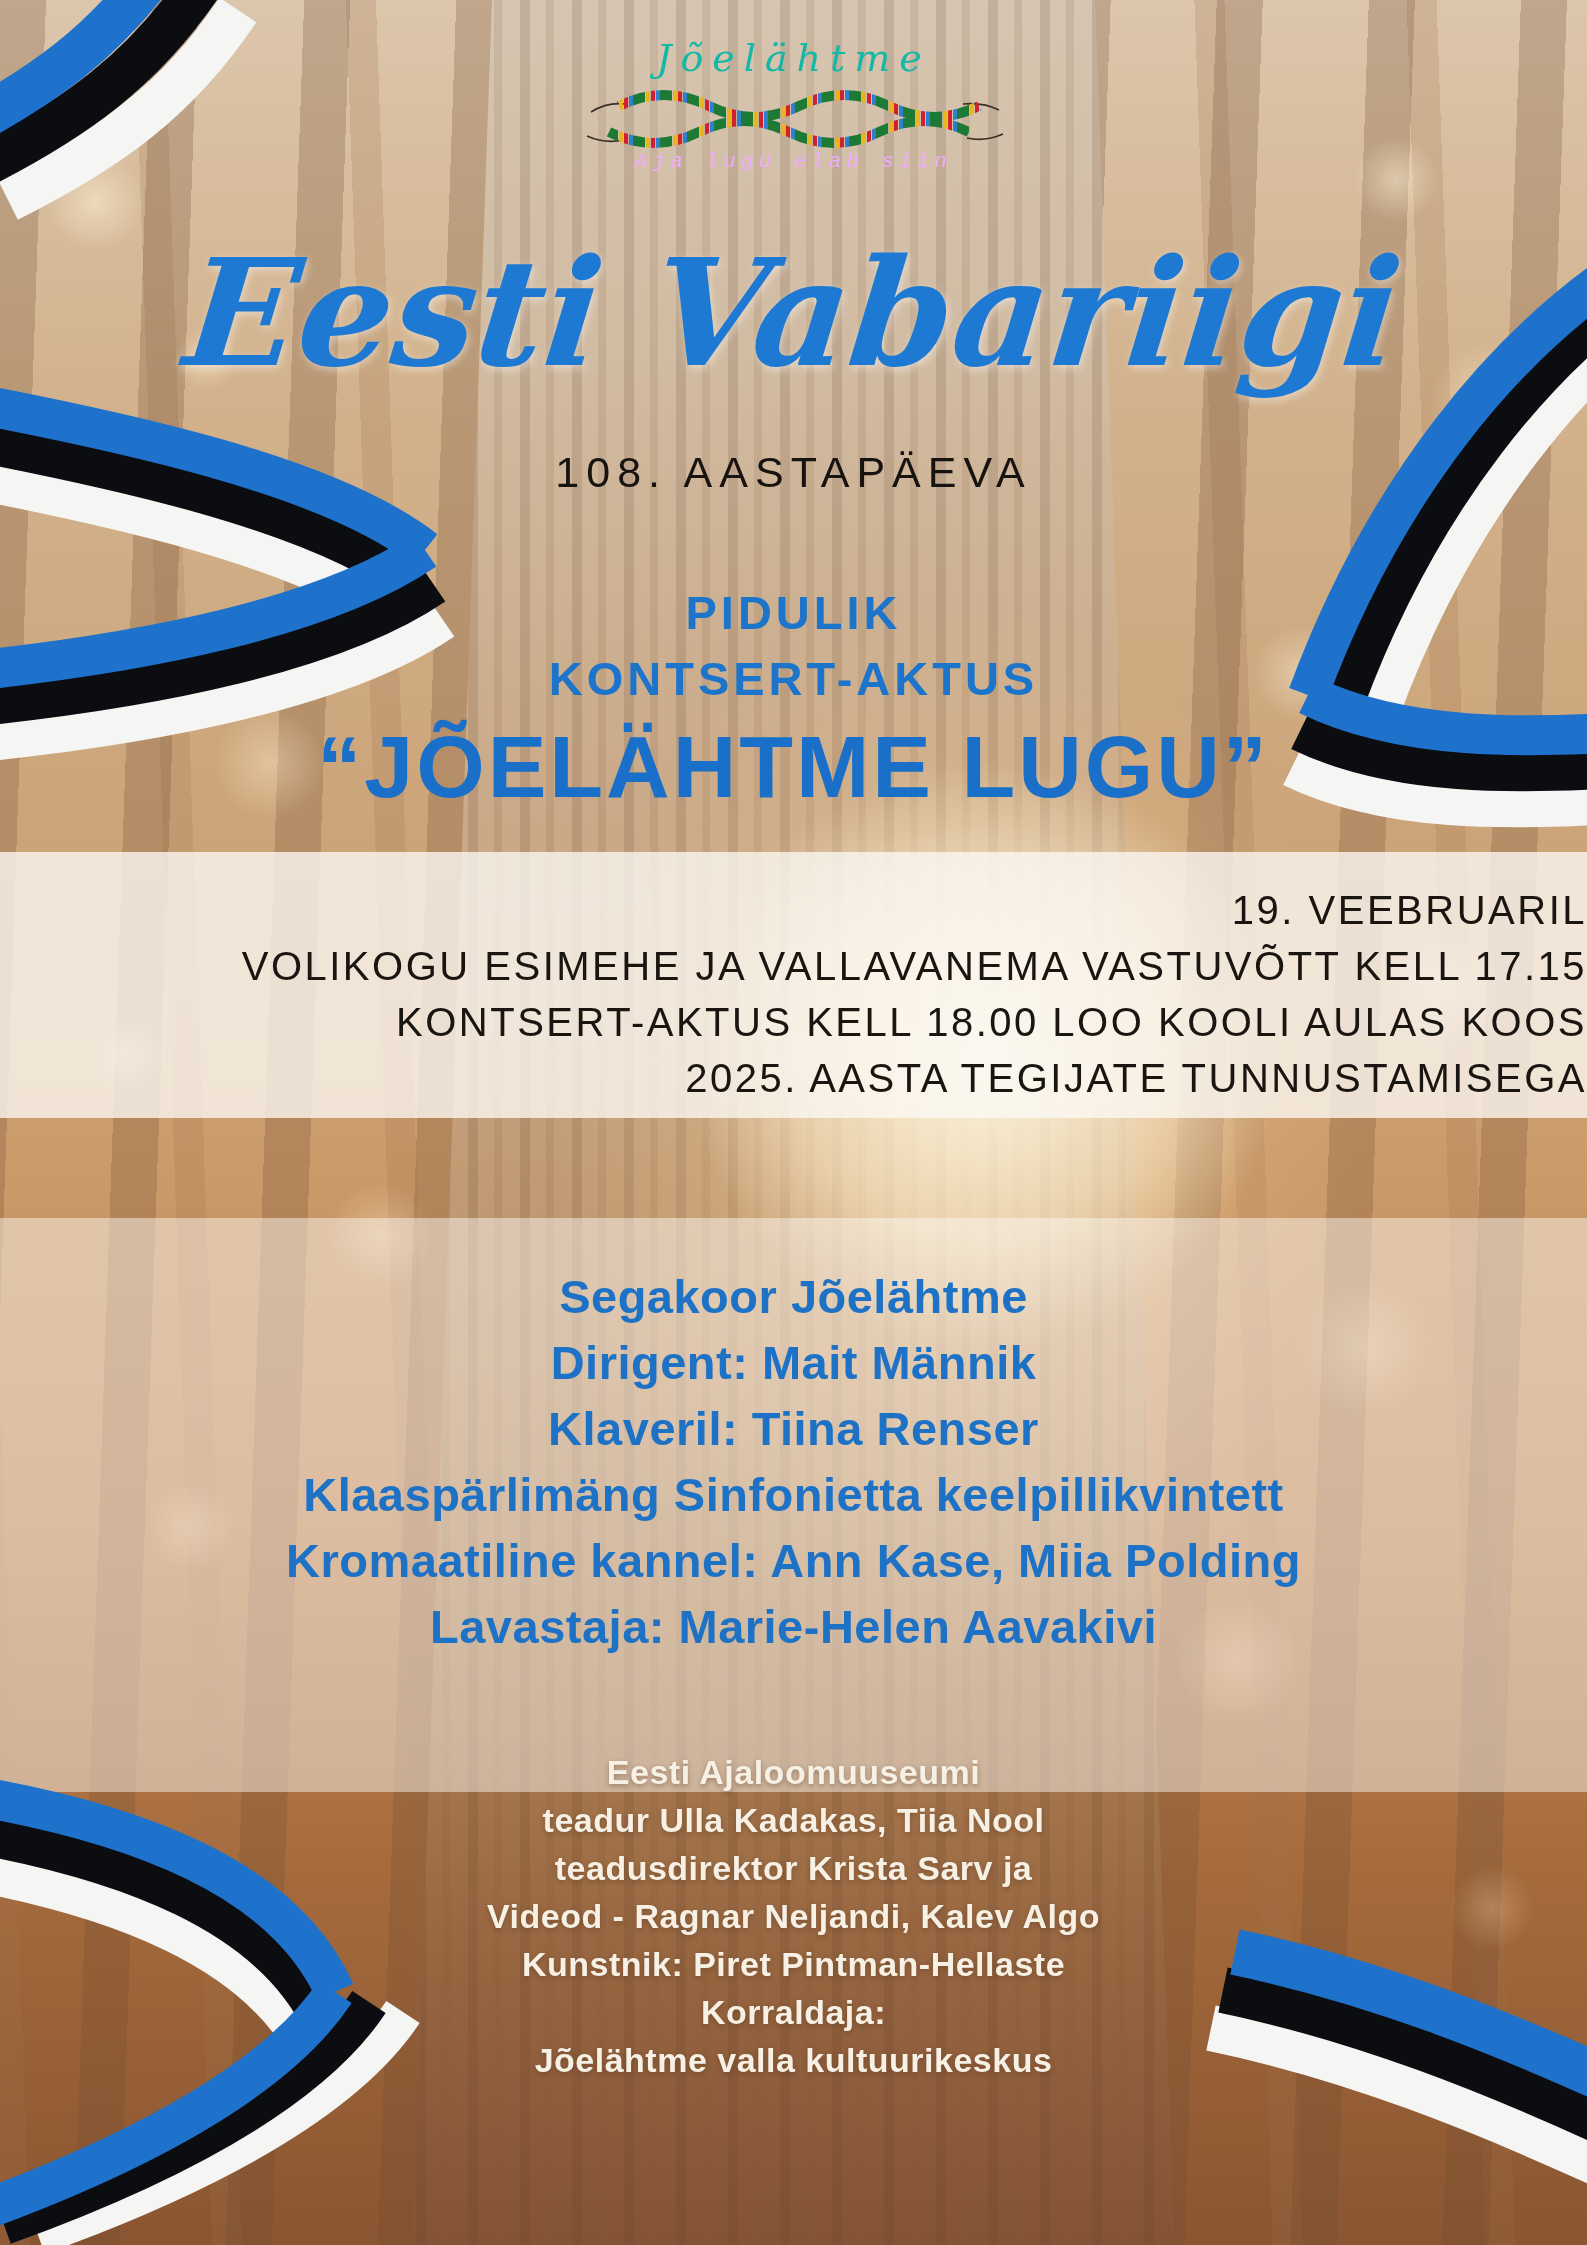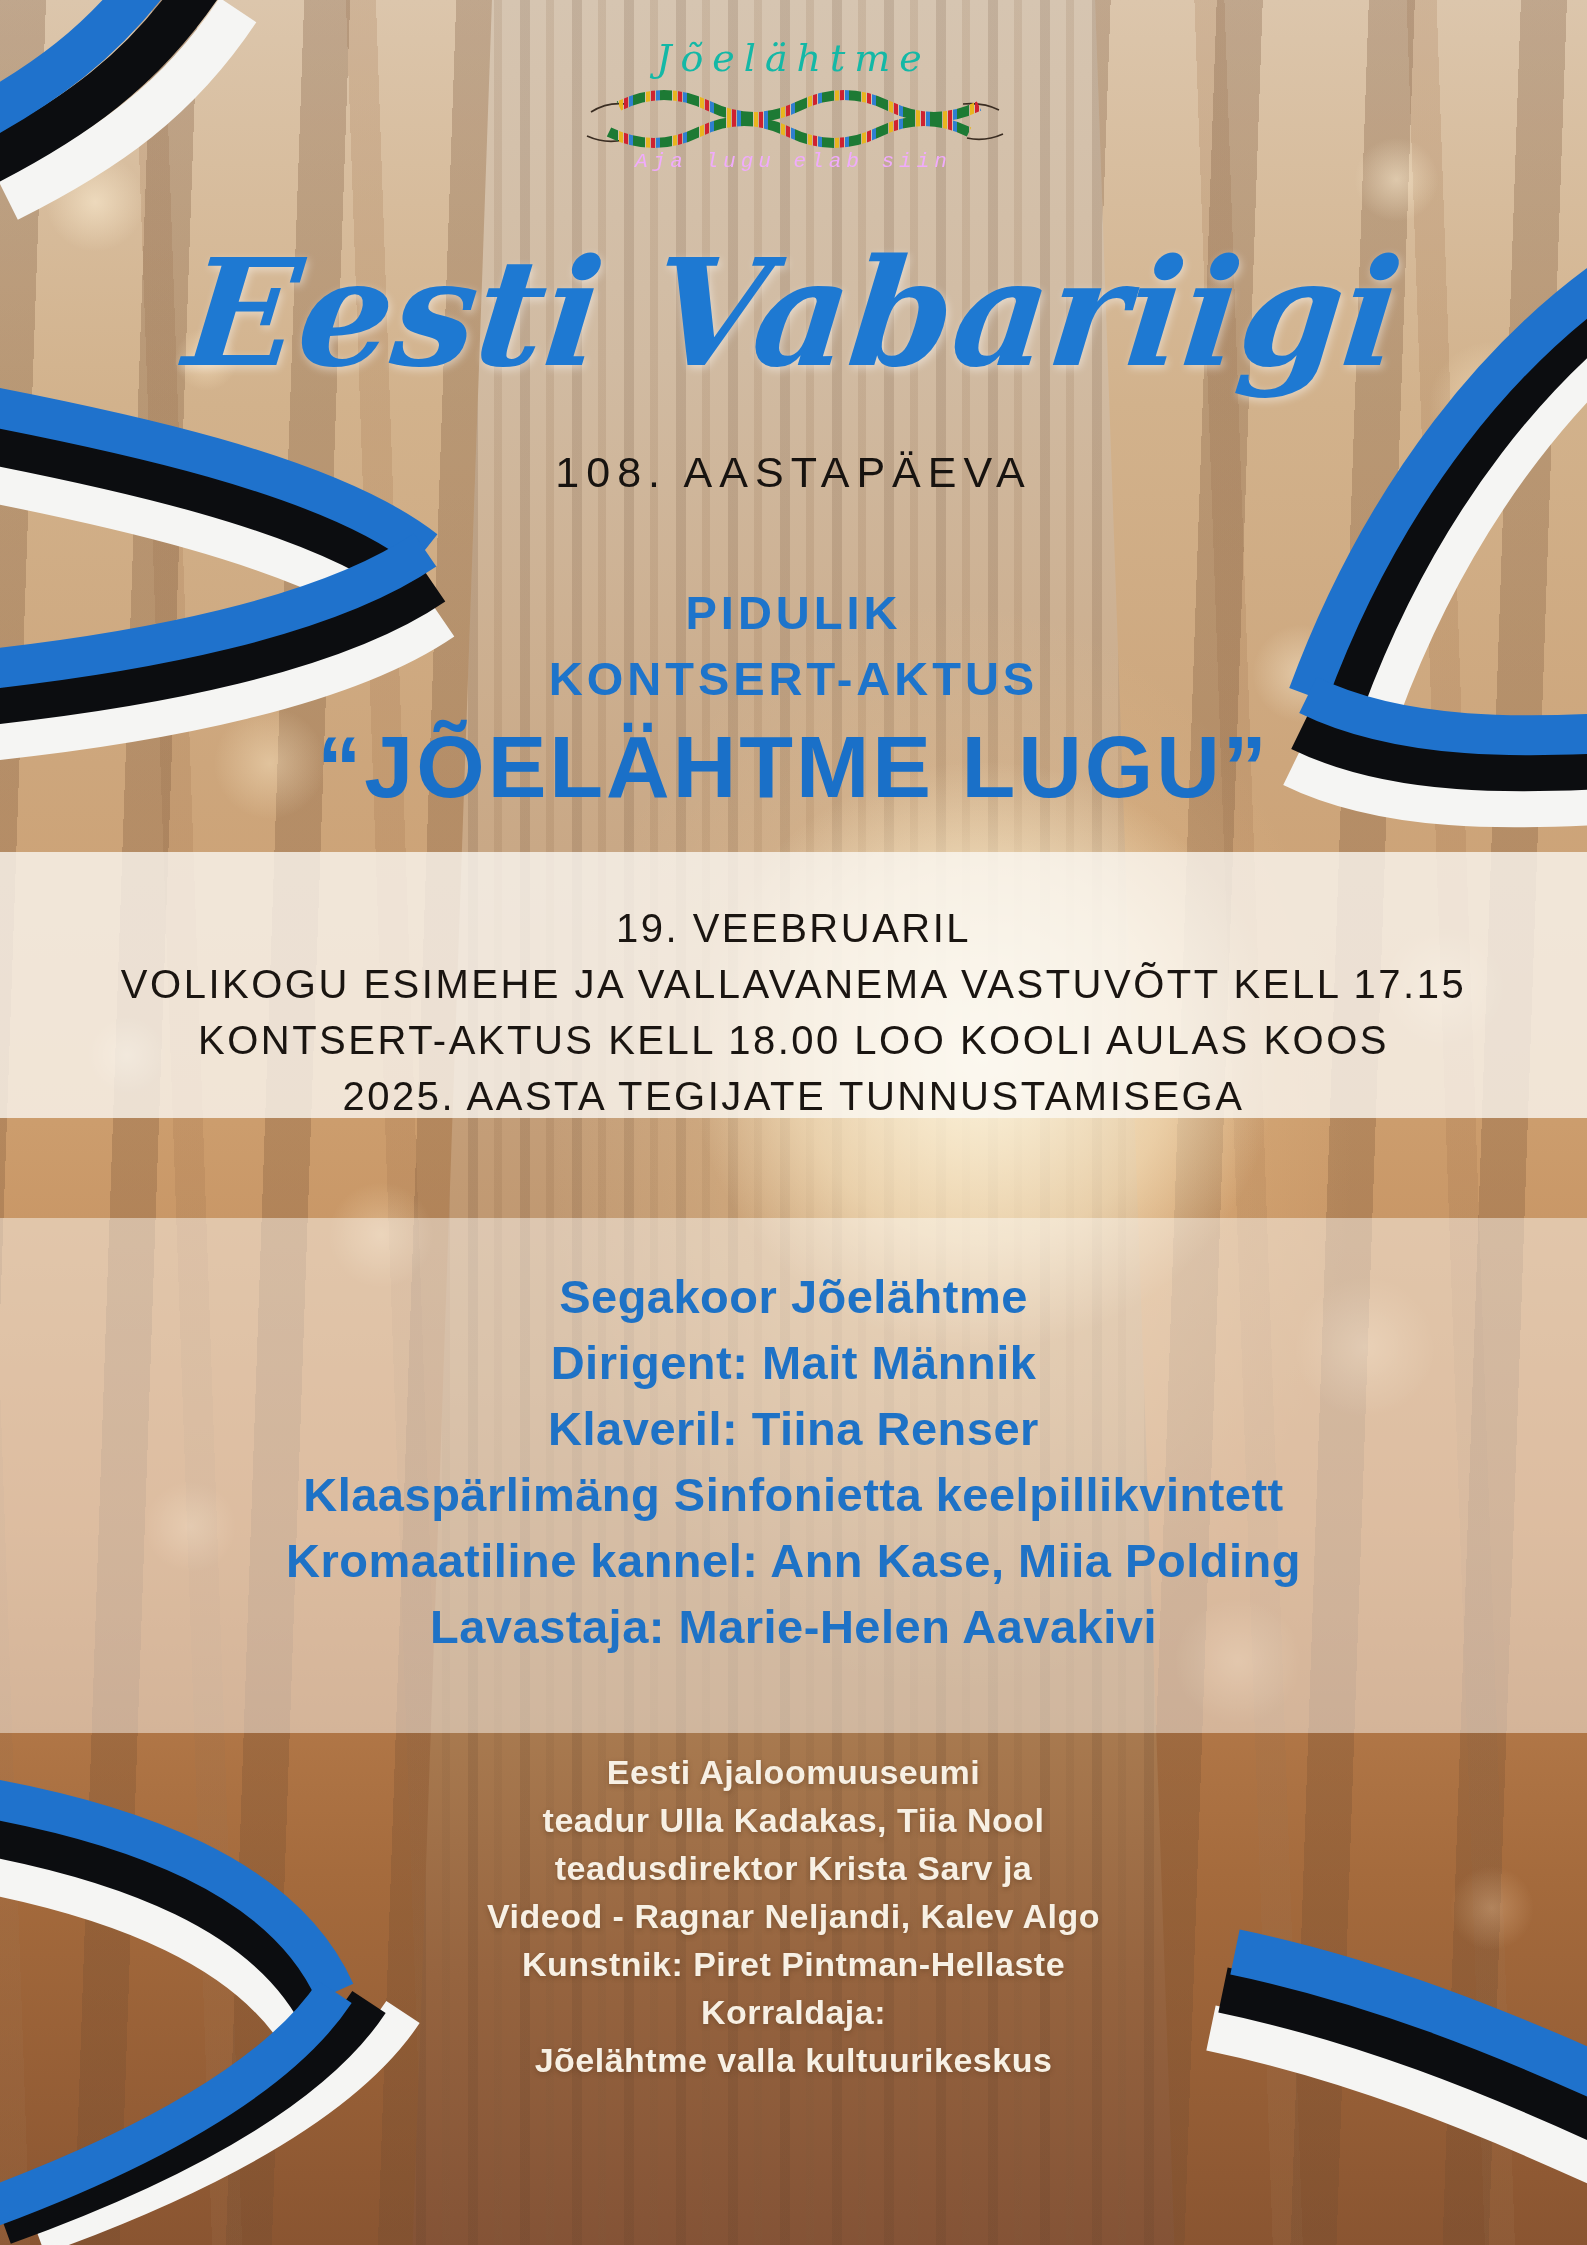--- a/index.html
+++ b/index.html
@@ -55,23 +55,23 @@
   .anniversary{position:absolute;left:0;right:0;top:448px;text-align:center;
       font-size:43px;letter-spacing:7px;color:#171310;font-weight:400;}
   .event-lines{position:absolute;left:0;right:0;top:580px;text-align:center;
       color:#1d74cb;font-weight:700;font-size:47px;line-height:66px;letter-spacing:4px;}
   .event-title{position:absolute;left:0;right:0;top:716px;text-align:center;
       color:#1a70c8;font-weight:700;font-size:88px;letter-spacing:3px;white-space:nowrap;}
 
   
   .band1{position:absolute;left:0;right:0;top:852px;height:266px;
       background:rgba(251,248,244,.78);}
-  .band1-text{padding-top:48px;text-align:center;color:#1a1511;
+  .band1-text{padding-top:30px;text-align:right;color:#1a1511;
       font-size:40px;line-height:56px;letter-spacing:2.5px;font-weight:400;}
-  .band2{position:absolute;left:0;right:0;top:1218px;height:515px;
+  .band2{position:absolute;left:0;right:0;top:1218px;height:574px;
       background:rgba(253,251,247,.47);}
   .band2-text{padding-top:46px;text-align:center;color:#1e72c6;
       font-size:47px;line-height:66px;font-weight:700;letter-spacing:.5px;}
 
   
   .credits{position:absolute;left:0;right:0;top:1748px;text-align:center;
       color:#f7f0e4;font-size:34px;line-height:48px;font-weight:700;letter-spacing:.5px;
       text-shadow:0 2px 5px rgba(90,58,30,.45);}
 
   

